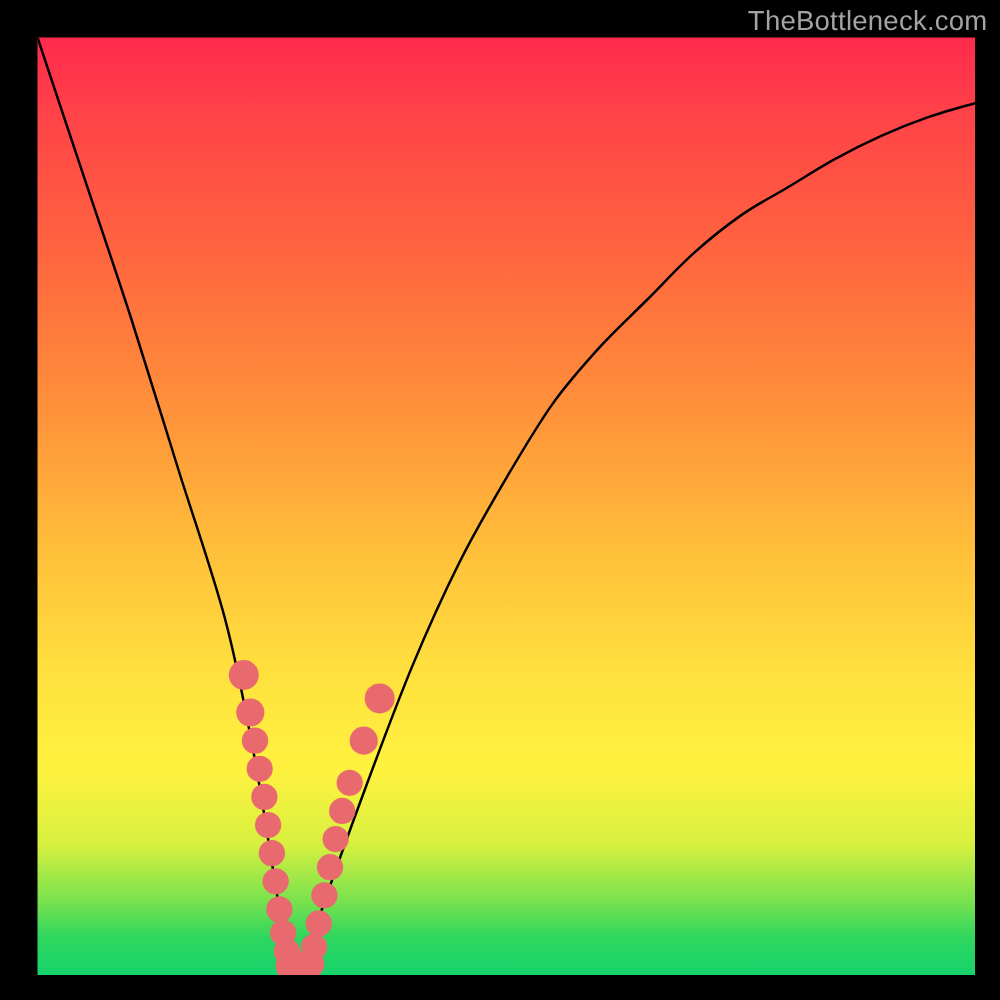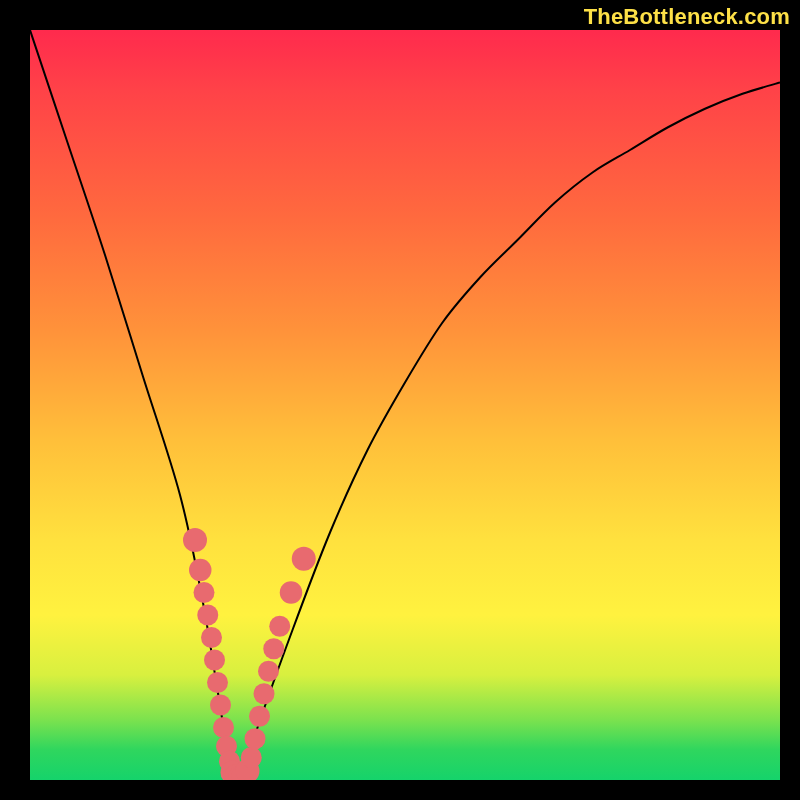--- a/index.html
+++ b/index.html
@@ -36,23 +36,23 @@
       #d8f03f 86%,
       #7be24e 92%,
       #2fd65e 96%,
       #15d36b 100%
     );
   }
   .watermark {
     position: absolute;
     top: 4px;
     right: 10px;
-    color: #fde047;
+    color: #a3a3a3;
     font-size: 22px;
-    font-weight: 700;
+    font-weight: 400;
     letter-spacing: 0.2px;
     z-index: 5;
     user-select: none;
   }
   svg.curve {
     position: absolute;
     left: 30px;
     top: 30px;
     width: 750px;
     height: 750px;

